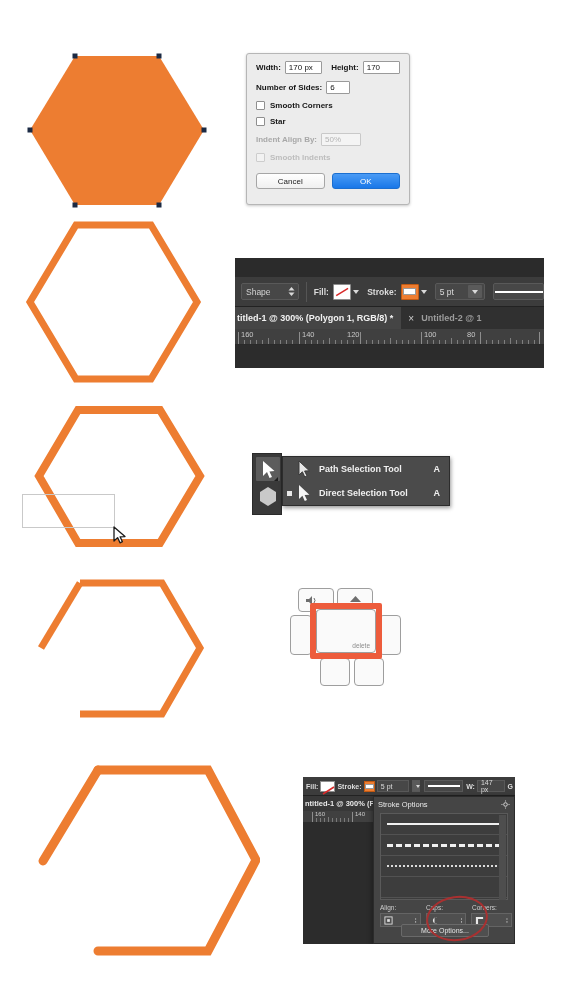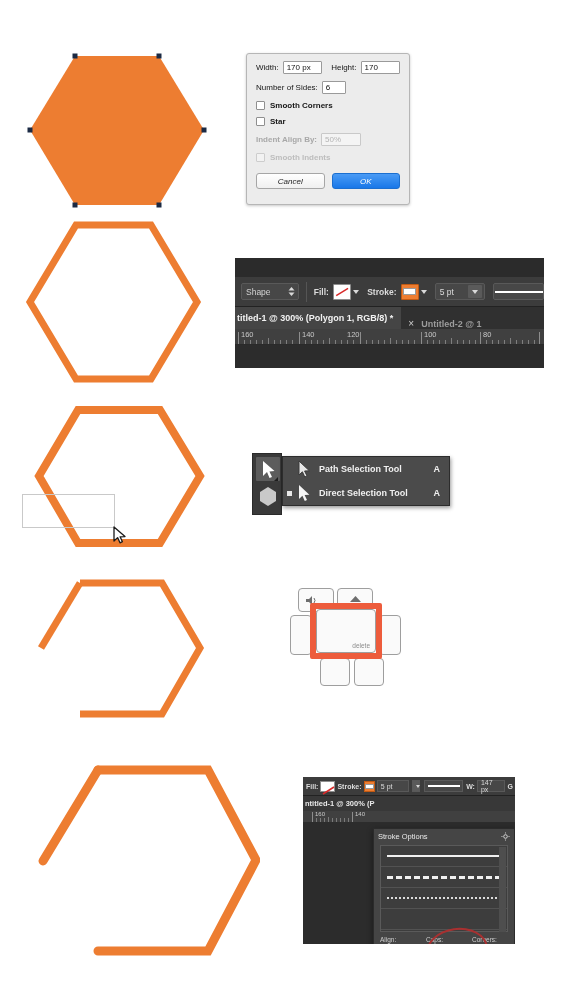--- a/index.html
+++ b/index.html
@@ -28,40 +28,40 @@
   }
   .cp-title {
     height:15px; line-height:15px; text-align:center;
     font-size:8px; color:#4a4a4a;
     background:linear-gradient(#e8e8e8,#d8d8d8);
     border-bottom:1px solid #c3c3c3;
     border-radius:3px 3px 0 0;
   }
   .cp-body { padding:7px 9px 0 9px; }
   .cp-row { display:flex; align-items:center; margin-bottom:7px; }
-  .cp-lab { font-weight:normal; font-size:8px; margin-right:4px; color:#161616; }
+  .cp-lab { font-weight:bold; font-size:8px; margin-right:4px; color:#161616; }
   .cp-lab.dim { color:#a8a8a8; font-weight:bold; }
   .cp-input {
     background:#fff; border:1px solid #9a9a9a; border-radius:1px;
     height:13px; line-height:11px; font-size:8px; padding:0 3px; color:#111;
   }
   .cp-input.dim { color:#b4b4b4; border-color:#c9c9c9; background:#f4f4f4; }
   .cp-chk { display:flex; align-items:center; margin-bottom:7px; }
   .cp-box {
     width:9px; height:9px; border:1px solid #8f8f8f; background:#fff;
     border-radius:1px; margin-right:5px;
   }
   .cp-box.dim { border-color:#cdcdcd; background:#f2f2f2; }
   .cp-chk-lab { font-size:8px; font-weight:bold; color:#161616; }
   .cp-chk-lab.dim { color:#bdbdbd; }
   .cp-buttons { display:flex; gap:7px; padding:4px 9px 0 9px; }
   .cp-btn {
     flex:1; height:16px; line-height:15px; text-align:center;
     font-size:8px; border-radius:3px; border:1px solid #a6a6a6;
-    background:linear-gradient(#ffffff,#f0f0f0); color:#1a1a1a;font-style:italic;
+    background:linear-gradient(#ffffff,#f0f0f0); color:#1a1a1a;
   }
   .cp-btn.primary {
     background:linear-gradient(#4a9bf5,#1877e8);
     border-color:#1b6fd0; color:#fff; font-weight:normal;
   }
 
   
   .ps2 { position:absolute; left:235px; top:258px; width:309px; height:110px; overflow:hidden; }
   .ps-topstrip { position:absolute; left:0; top:0; width:309px; height:19px; background:#2b2b2b; }
   .ps-optbar {
@@ -100,21 +100,21 @@
     color:#dcdcdc; font-size:8.5px; margin-left:8px;
   }
   .ps-strokepreview {
     margin-left:8px; width:62px; height:17px;
     background:#474747; border:1px solid #595959; border-radius:2px;
     display:flex; align-items:center; justify-content:center;
   }
   .ps-line { width:48px; height:2px; background:#fff; }
   .ps-tabbar {
     position:absolute; left:0; top:49px; width:309px; height:22px;
-    background:#303030; display:flex; align-items:flex-end;
+    background:#303030; display:flex; align-items:center;
   }
   .ps-tab-active {
     height:22px; display:flex; align-items:center; padding:0 8px 0 2px;
     background:#454545; color:#f2f2f2; font-size:9px; font-weight:bold;
     white-space:nowrap;
   }
   .ps-tab-x { color:#cfcfcf; font-size:10px; margin:0 7px; }
   .ps-tab-inactive { color:#9c9c9c; font-size:9px; font-weight:bold; white-space:nowrap; }
   .ps-ruler {
     position:absolute; left:0; top:71px; width:309px; height:16px;
@@ -192,21 +192,20 @@
     position:absolute; left:0; top:34px; width:212px; height:11px;
     background:#404040; overflow:hidden;
   }
   .ps5-rk { position:absolute; top:0px; color:#c8c8c8; font-size:6px; }
   .ps5-canvas { position:absolute; left:0; top:45px; width:212px; height:122px; background:#2c2c2c; }
 
   .so-panel {
     position:absolute; left:70px; top:19px; width:142px; height:148px;
     background:#454545; border:1px solid #2b2b2b;
     box-shadow:0 2px 6px rgba(0,0,0,0.45);
-    margin-top:32px;
   }
   .so-head {
     height:14px; display:flex; align-items:center; justify-content:space-between;
     padding:0 4px; color:#e9e9e9; font-size:7.5px; background:#454545;
   }
   .so-list {
     position:absolute; left:6px; top:16px; width:128px; height:87px;
     background:#3d3d3d; border:1px solid #5a5a5a;
   }
   .so-item { height:21px; border-bottom:1px solid #525252; display:flex; align-items:center; padding:0 6px; }
@@ -330,21 +329,21 @@
         <span>titled-1 @ 300% (Polygon 1, RGB/8) *</span>
       </div>
       <span class="ps-tab-x">×</span>
       <span class="ps-tab-inactive">Untitled-2 @ 1</span>
     </div>
     <div class="ps-ruler">
       <span class="ps-rk" style="left:6px;">160</span>
       <span class="ps-rk" style="left:67px;">140</span>
       <span class="ps-rk" style="left:112px;">120</span>
       <span class="ps-rk" style="left:189px;">100</span>
-      <span class="ps-rk" style="left:248px;">80</span>
+      <span class="ps-rk" style="left:232px;">80</span>
       <svg width="309" height="16" style="position:absolute;left:0;top:0;">
         <g stroke="#8d8d8d" stroke-width="1">
           <line x1="3.5" y1="3" x2="3.5" y2="16"></line>
             <line x1="64.5" y1="3" x2="64.5" y2="16"></line>
           <line x1="125.5" y1="3" x2="125.5" y2="16"></line>
             <line x1="186.5" y1="3" x2="186.5" y2="16"></line>
           <line x1="245.5" y1="3" x2="245.5" y2="16"></line>
             <line x1="304.5" y1="3" x2="304.5" y2="16"></line>
         </g>
         <g stroke="#7e7e7e" stroke-width="1">

